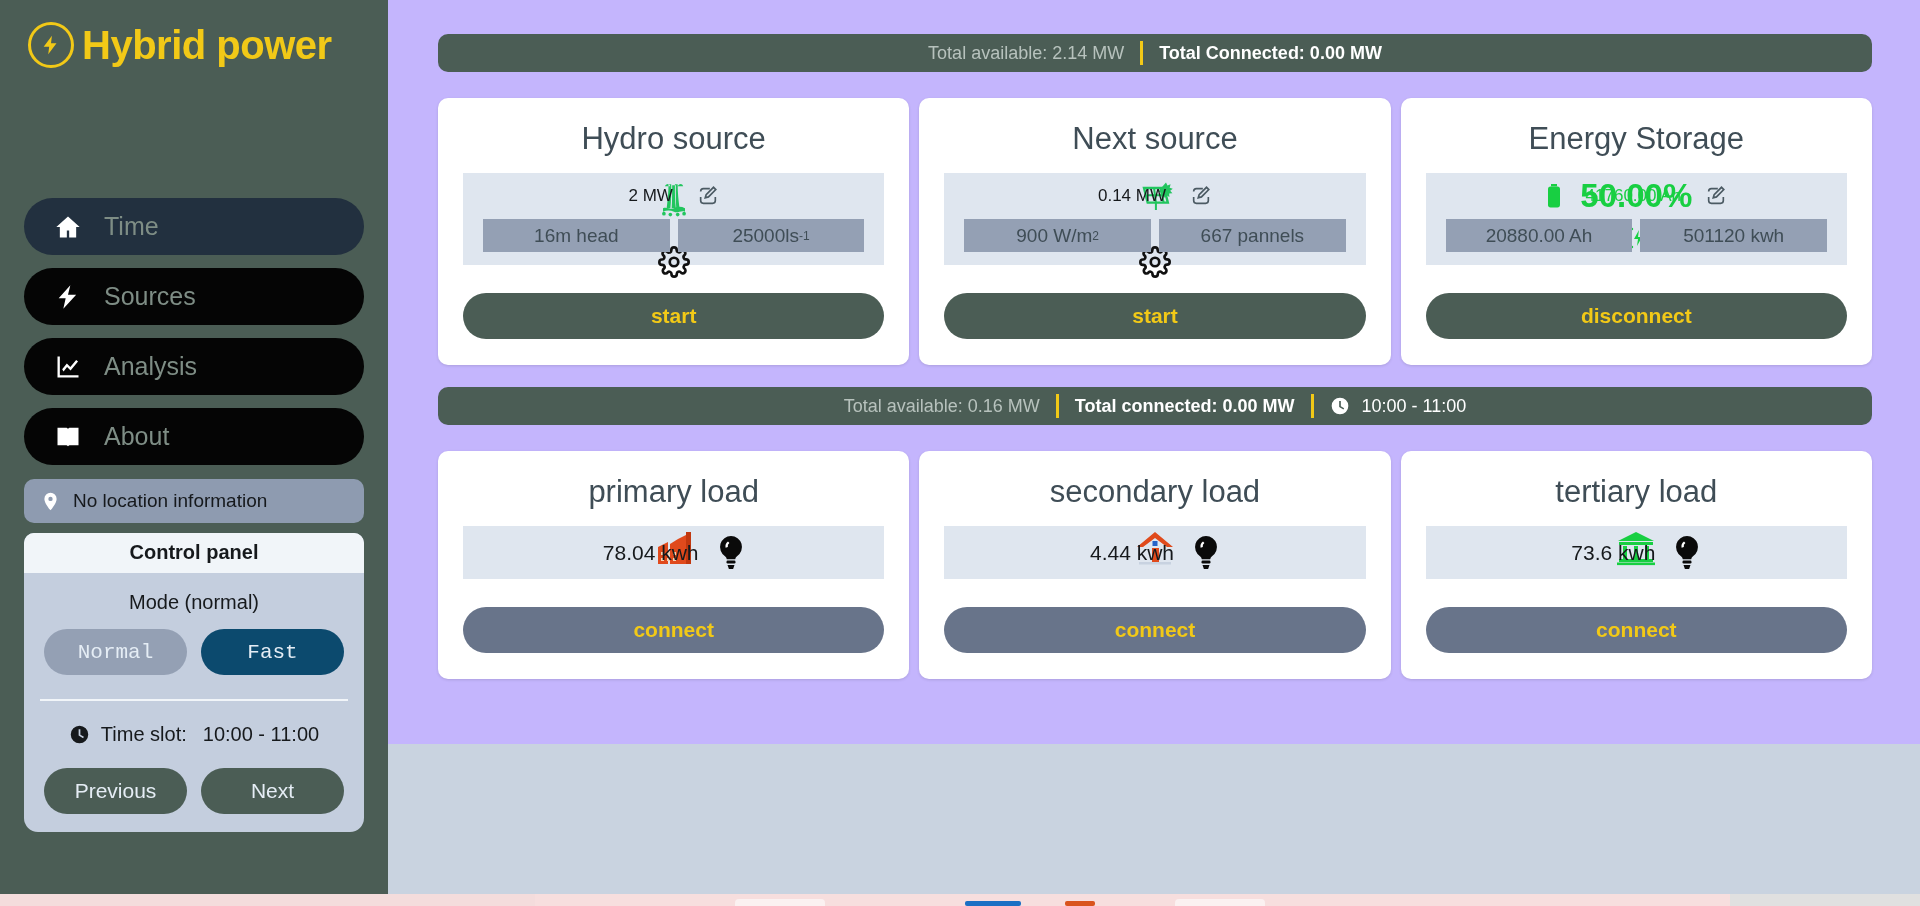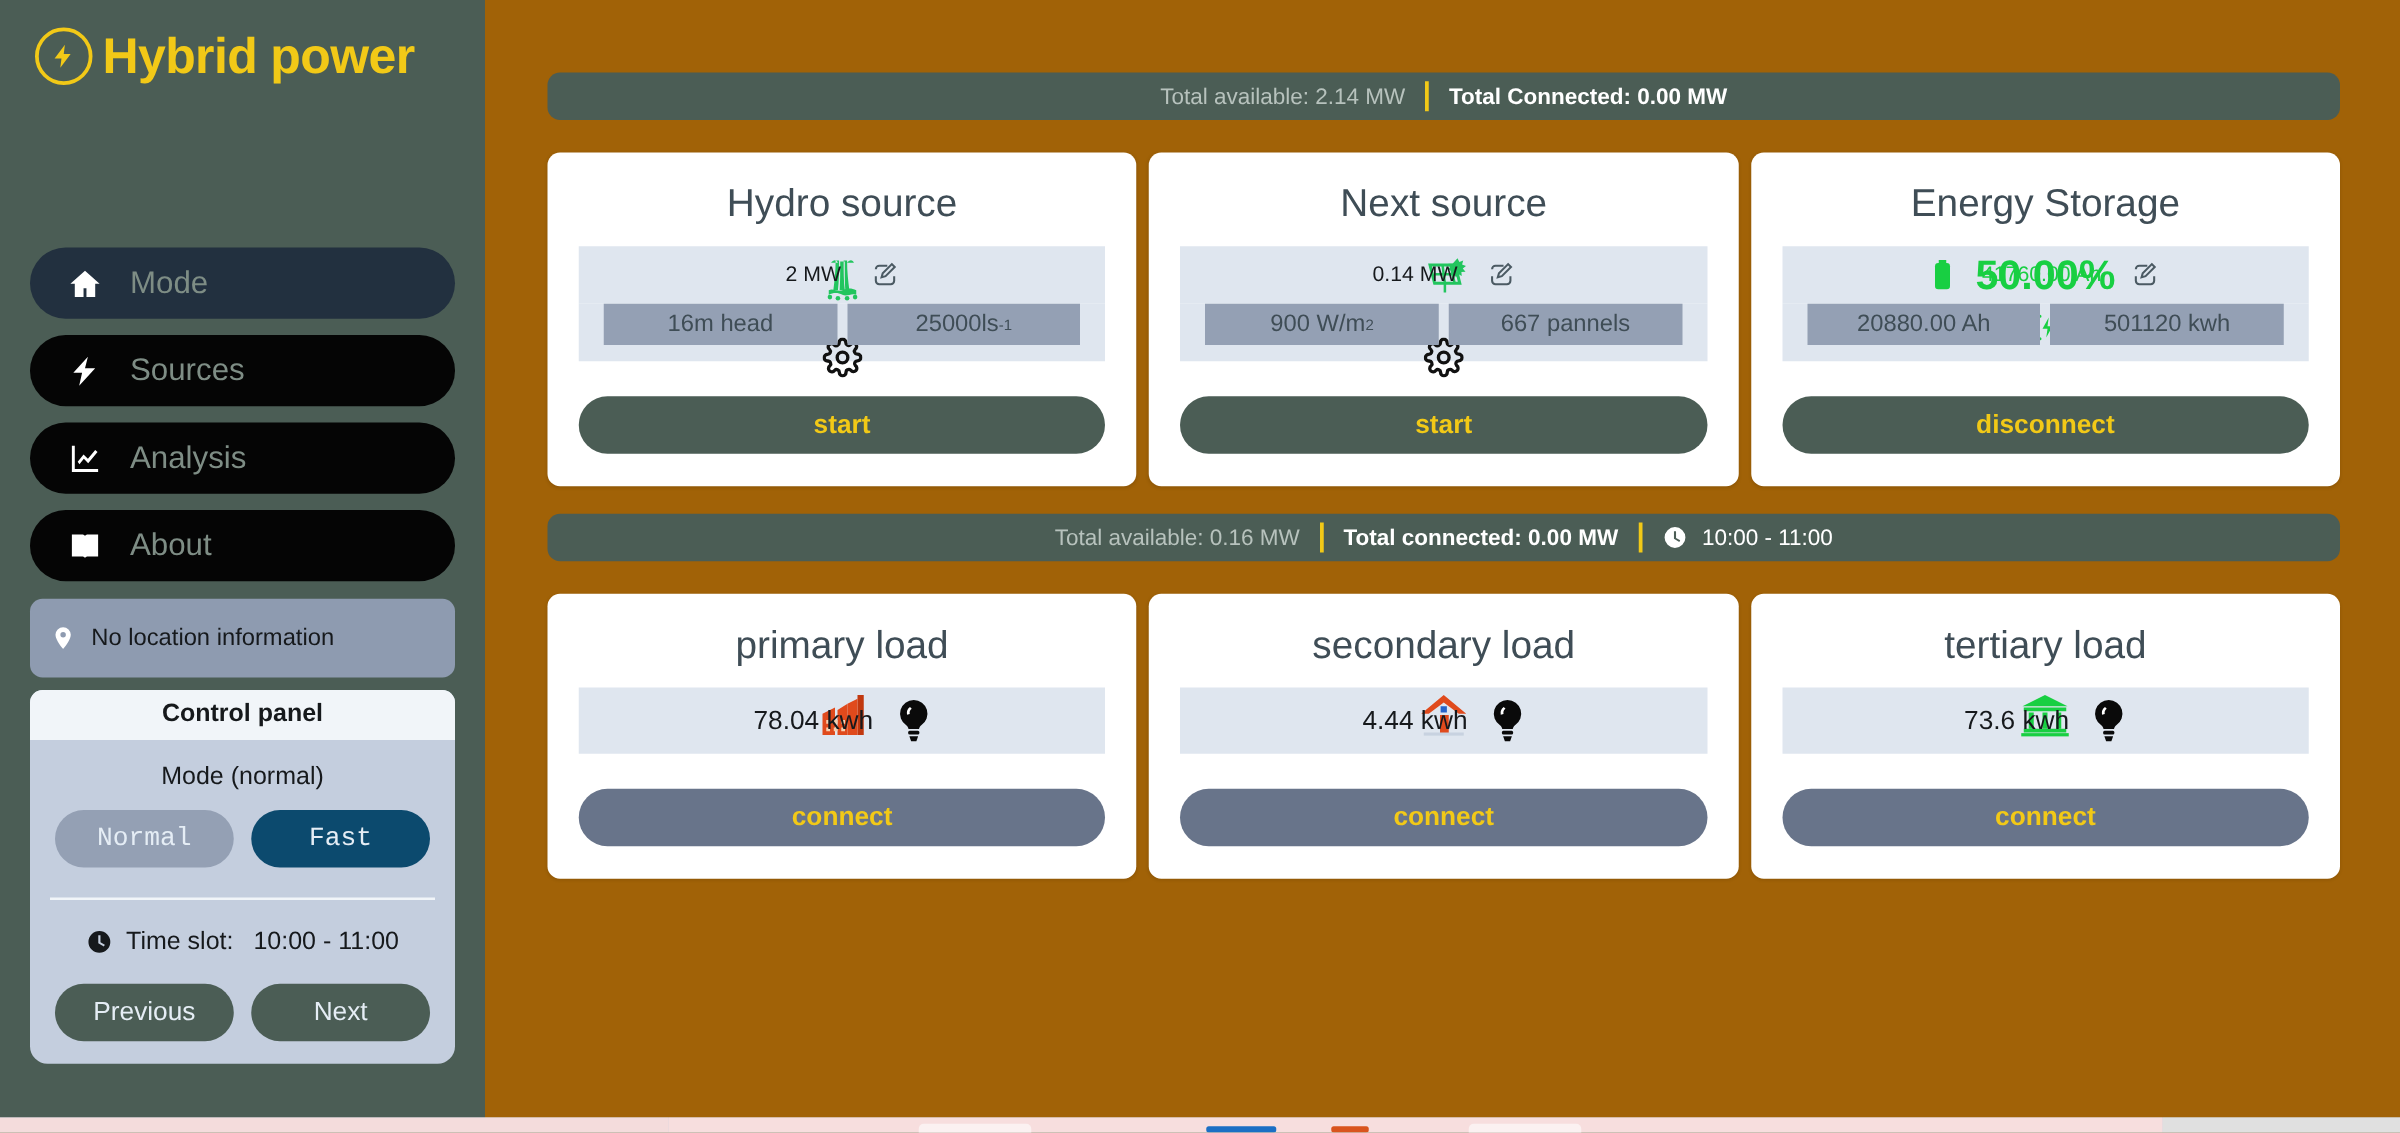--- a/index.html
+++ b/index.html
@@ -52,21 +52,21 @@
     gap: 22px;
     cursor: pointer;
   }
   .nav-item.active { background: #22303f; }
   .nav-icon { width: 28px; height: 28px; flex: 0 0 28px; display:flex; align-items:center; justify-content:center; }
   .nav-icon svg { width: 28px; height: 28px; fill: #ffffff; display: block; }
   .nav-label { color: #7e8d85; font-size: 25px; }
 
   .location-pill {
     margin-top: 14px;
-    height: 63px;
+    height: 44px;
     border-radius: 10px;
     background: #8e9bb0;
     display: flex; align-items: center;
     padding-left: 16px;
     gap: 12px;
     cursor: pointer;
   }
   .location-pill svg { width: 21px; height: 21px; fill: #ffffff; display:block; flex:0 0 21px; }
   .location-text { color: #16191c; font-size: 19px; }
 
@@ -125,23 +125,23 @@
   .cp-nav-btn {
     flex: 1 1 0; height: 46px; border-radius: 24px;
     background: #4b5d55; color: #e5edf5;
     display: flex; align-items: center; justify-content: center;
     font-size: 21px; cursor: pointer; border: none; font-family: inherit;
   }
 
   
   #main {
     flex: 1 1 auto;
-    padding: 58px 48px 0 50px;
-    background: #a16207;
-    height: 894px;
+    padding: 34px 48px 0 50px;
+    background: #c4b5fd;
+    height: 744px;
   }
   .status-bar {
     background: #4b5d55;
     border-radius: 10px;
     height: 38px;
     display: flex; align-items: center; justify-content: center;
     gap: 0;
     margin-bottom: 26px;
   }
   .status-seg {
@@ -277,21 +277,21 @@
       <div class="brand-title">Hybrid power</div>
     </div>
 
     <nav class="nav">
       <div class="nav-item active">
         <span class="nav-icon">
           <svg viewBox="0 0 24 24">
               <path d="M12 3L2 12h3v9h6v-6h2v6h6v-9h3z"></path>
             </svg>
         </span>
-        <span class="nav-label">Mode</span>
+        <span class="nav-label">Time</span>
       </div>
       <div class="nav-item">
         <span class="nav-icon">
           <svg viewBox="0 0 24 24">
               <path d="M14 2L4 13h6l-2 9 11-12h-7z"></path>
             </svg>
         </span>
         <span class="nav-label">Sources</span>
       </div>
       <div class="nav-item">

